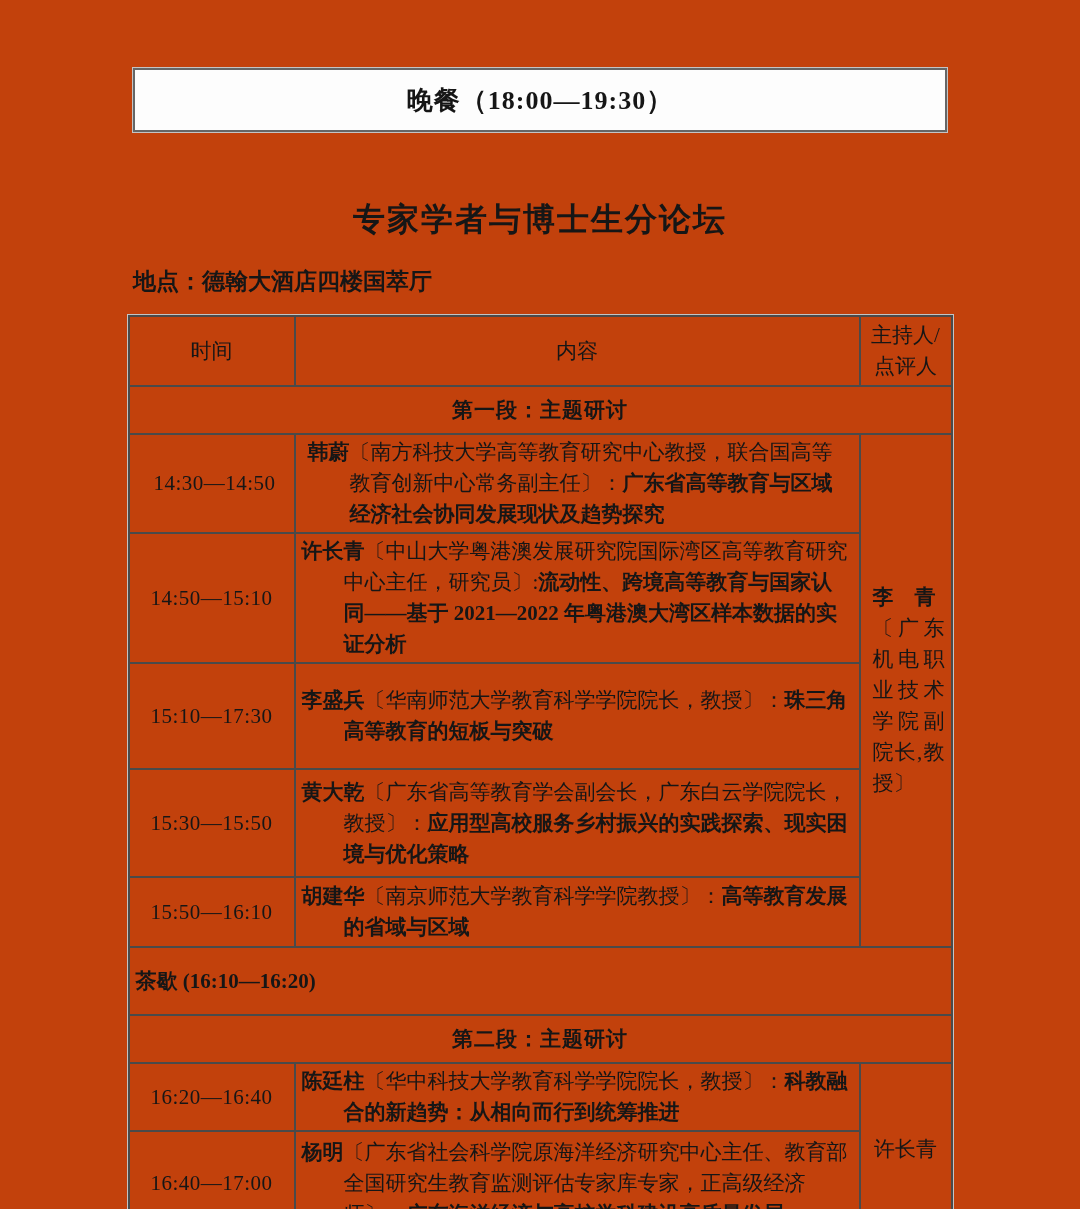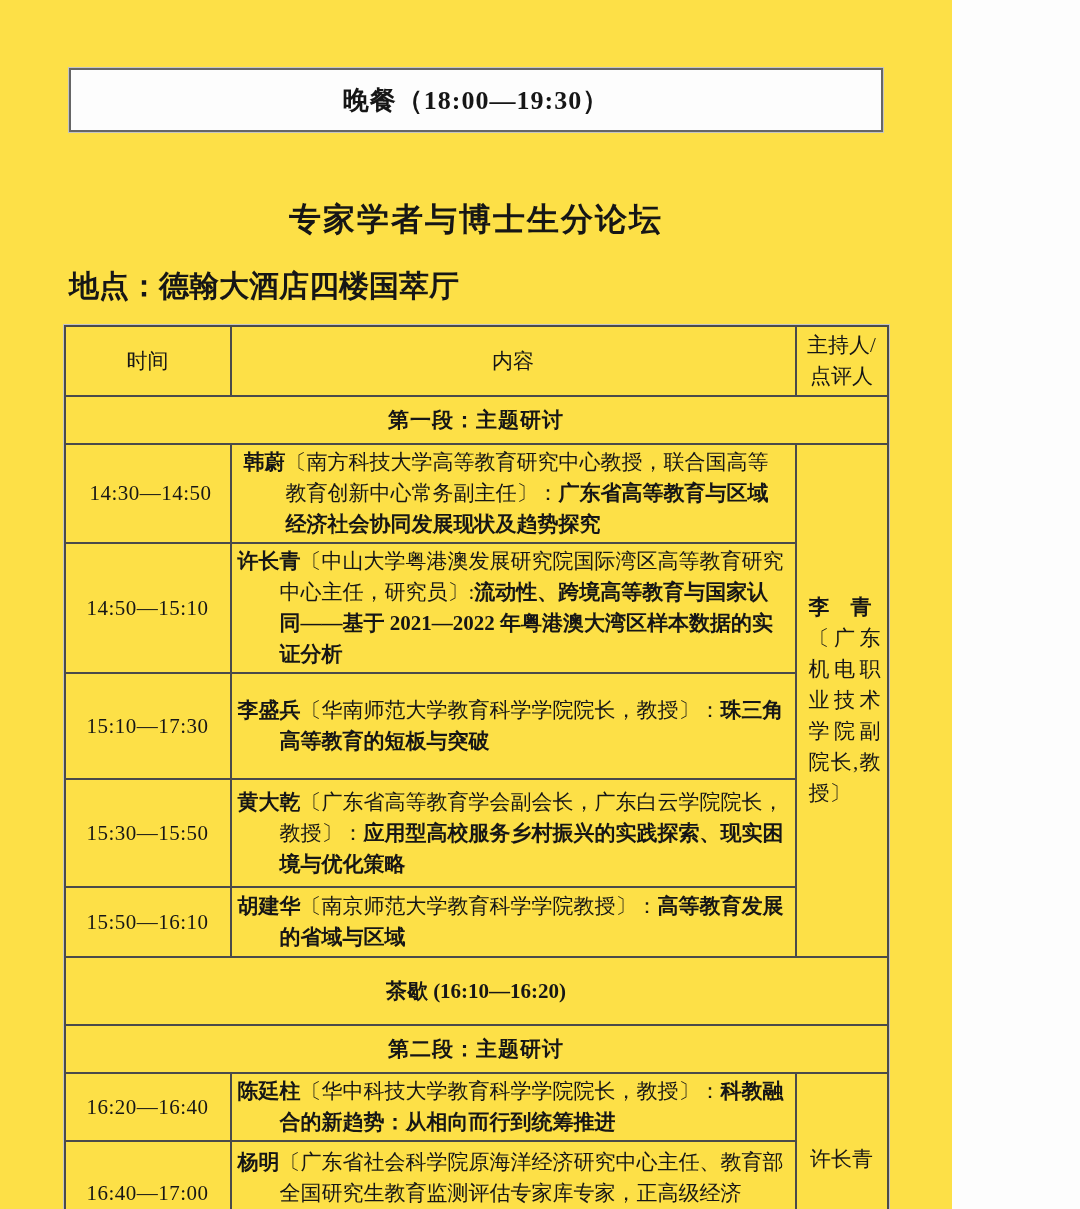--- a/index.html
+++ b/index.html
@@ -4,23 +4,23 @@
 <style>
   html,body{margin:0;padding:0;}
   body{
     background:#fdfdfd;
     font-family:"Liberation Serif","DejaVu Serif",serif;
     color:#161616;
     -webkit-font-smoothing:antialiased;
   }
   .page{
     position:relative;
-    width:952px;
+    width:1080px;
     height:1209px;
-    background:#fde047;
+    background:#c2410c;
     overflow:hidden;
   }
   
   .dinner-box{
     width:810px;
     height:60px;
     margin:68px auto 0;
     border:2px solid #666;
     box-shadow:0 0 0 1px #c4c4c4;
     display:flex;
@@ -43,21 +43,21 @@
     letter-spacing:2px;
   }
   
   .meta-row{
     width:814px;
     margin:24px auto 0;
     display:flex;
     justify-content:space-between;
     align-items:baseline;
     font-family:"Liberation Sans","DejaVu Sans",sans-serif;
-    font-size:30px;
+    font-size:23px;
     font-weight:bold;
   }
   .meta-row .meta-datetime{
     font-family:"Liberation Serif","DejaVu Serif",serif;
     letter-spacing:0.5px;
   }
   
   table.schedule{
     width:823px;
     margin:18px auto 0;
@@ -95,21 +95,21 @@
   }
   td.content-cell{padding:3px 10px 3px 8px;}
   .cp{
     margin:0;
     padding-left:2em;
     text-indent:-2em;
     white-space:pre-wrap;
   }
   .cp b{font-weight:bold;}
   td.break-cell{
-    text-align:center;
+    text-align:left;
     font-weight:bold;
     font-size:22px;
     height:60px;
   }
   td.host-cell{
     padding:2px 7px;
     line-height:33px;
     margin-top:13px;
   }
   .host-name{

